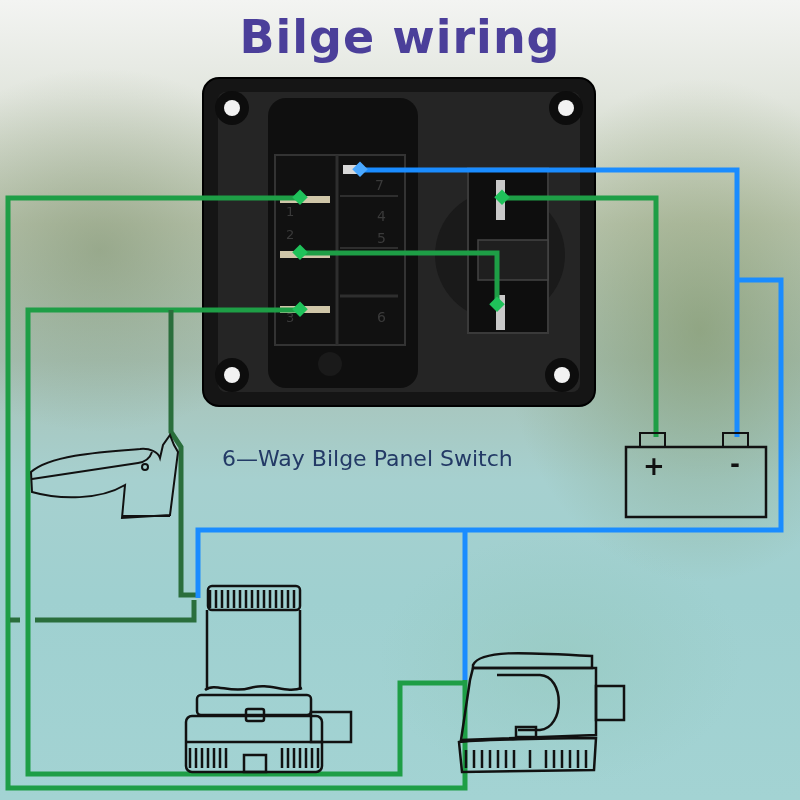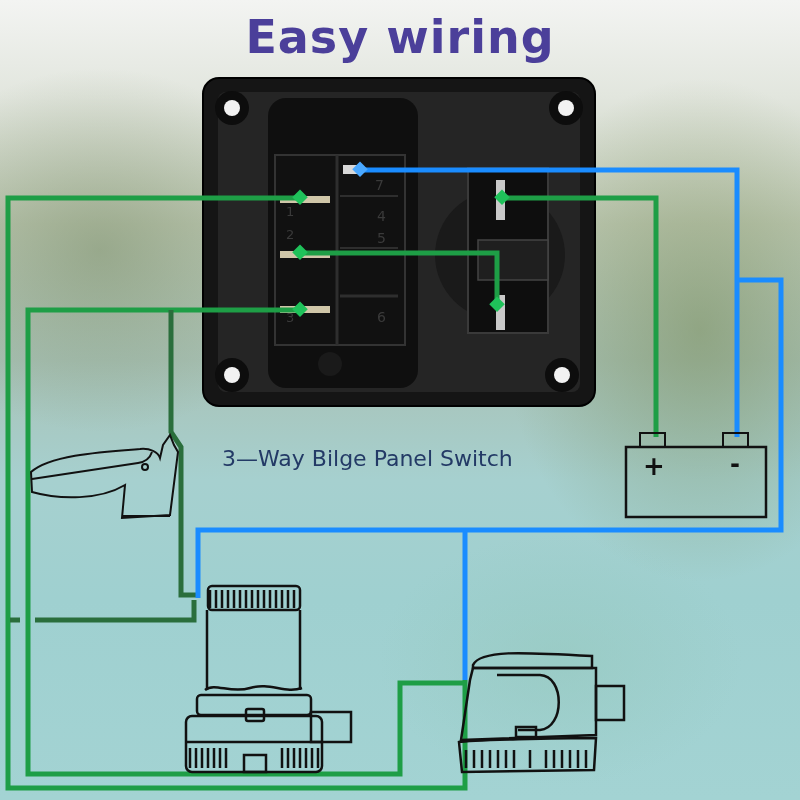--- a/index.html
+++ b/index.html
@@ -22,21 +22,21 @@
     font-family: "DejaVu Sans", sans-serif; font-size: 22px; color: #233a66;
   }
   svg.diagram { position: absolute; left: 0; top: 0; }
   .battery-sign { font-family: "DejaVu Sans", sans-serif; font-weight: bold; }
 </style>
 </head>
 <body>
 
 <div class="bg"></div>
 
-<div class="title">Easy wiring</div>
+<div class="title">Bilge wiring</div>
 
 <svg class="diagram" width="800" height="800" viewBox="0 0 800 800">
 
   <g>
     <rect x="203" y="78" width="392" height="328" rx="16" fill="#151515" stroke="#000" stroke-width="2"></rect>
     <rect x="218" y="92" width="362" height="300" rx="8" fill="#252525"></rect>
     <circle cx="232" cy="108" r="17" fill="#0d0d0d"></circle>
     <circle cx="232" cy="108" r="8" fill="#f2f2f2"></circle>
     <circle cx="566" cy="108" r="17" fill="#0d0d0d"></circle>
     <circle cx="566" cy="108" r="8" fill="#f2f2f2"></circle>
@@ -131,13 +131,13 @@
     <path d="M473,665 C480,650 520,652 592,656 L592,668 L473,668 Z"></path>
     <path d="M470,680 L473,668 L596,668 L596,735 L461,740 Z"></path>
     <path d="M497,675 L540,675 C565,676 565,728 540,730 L518,730"></path>
     <rect x="516" y="727" width="20" height="10"></rect>
     <rect x="596" y="686" width="28" height="34"></rect>
     <path d="M459,742 C470,740 560,738 596,738 L594,770 L462,772 Z"></path>
     <path d="M466,750 v18 M474,750 v18 M482,750 v18 M490,750 v18 M498,750 v18 M506,750 v18 M514,750 v18 M530,750 v18 M546,750 v18 M554,750 v18 M562,750 v18 M570,750 v18 M578,750 v18 M586,750 v18"></path>
   </g>
 </svg>
 
-<div class="subtitle">3—Way Bilge Panel Switch</div>
+<div class="subtitle">6—Way Bilge Panel Switch</div>
 
 </body></html>

